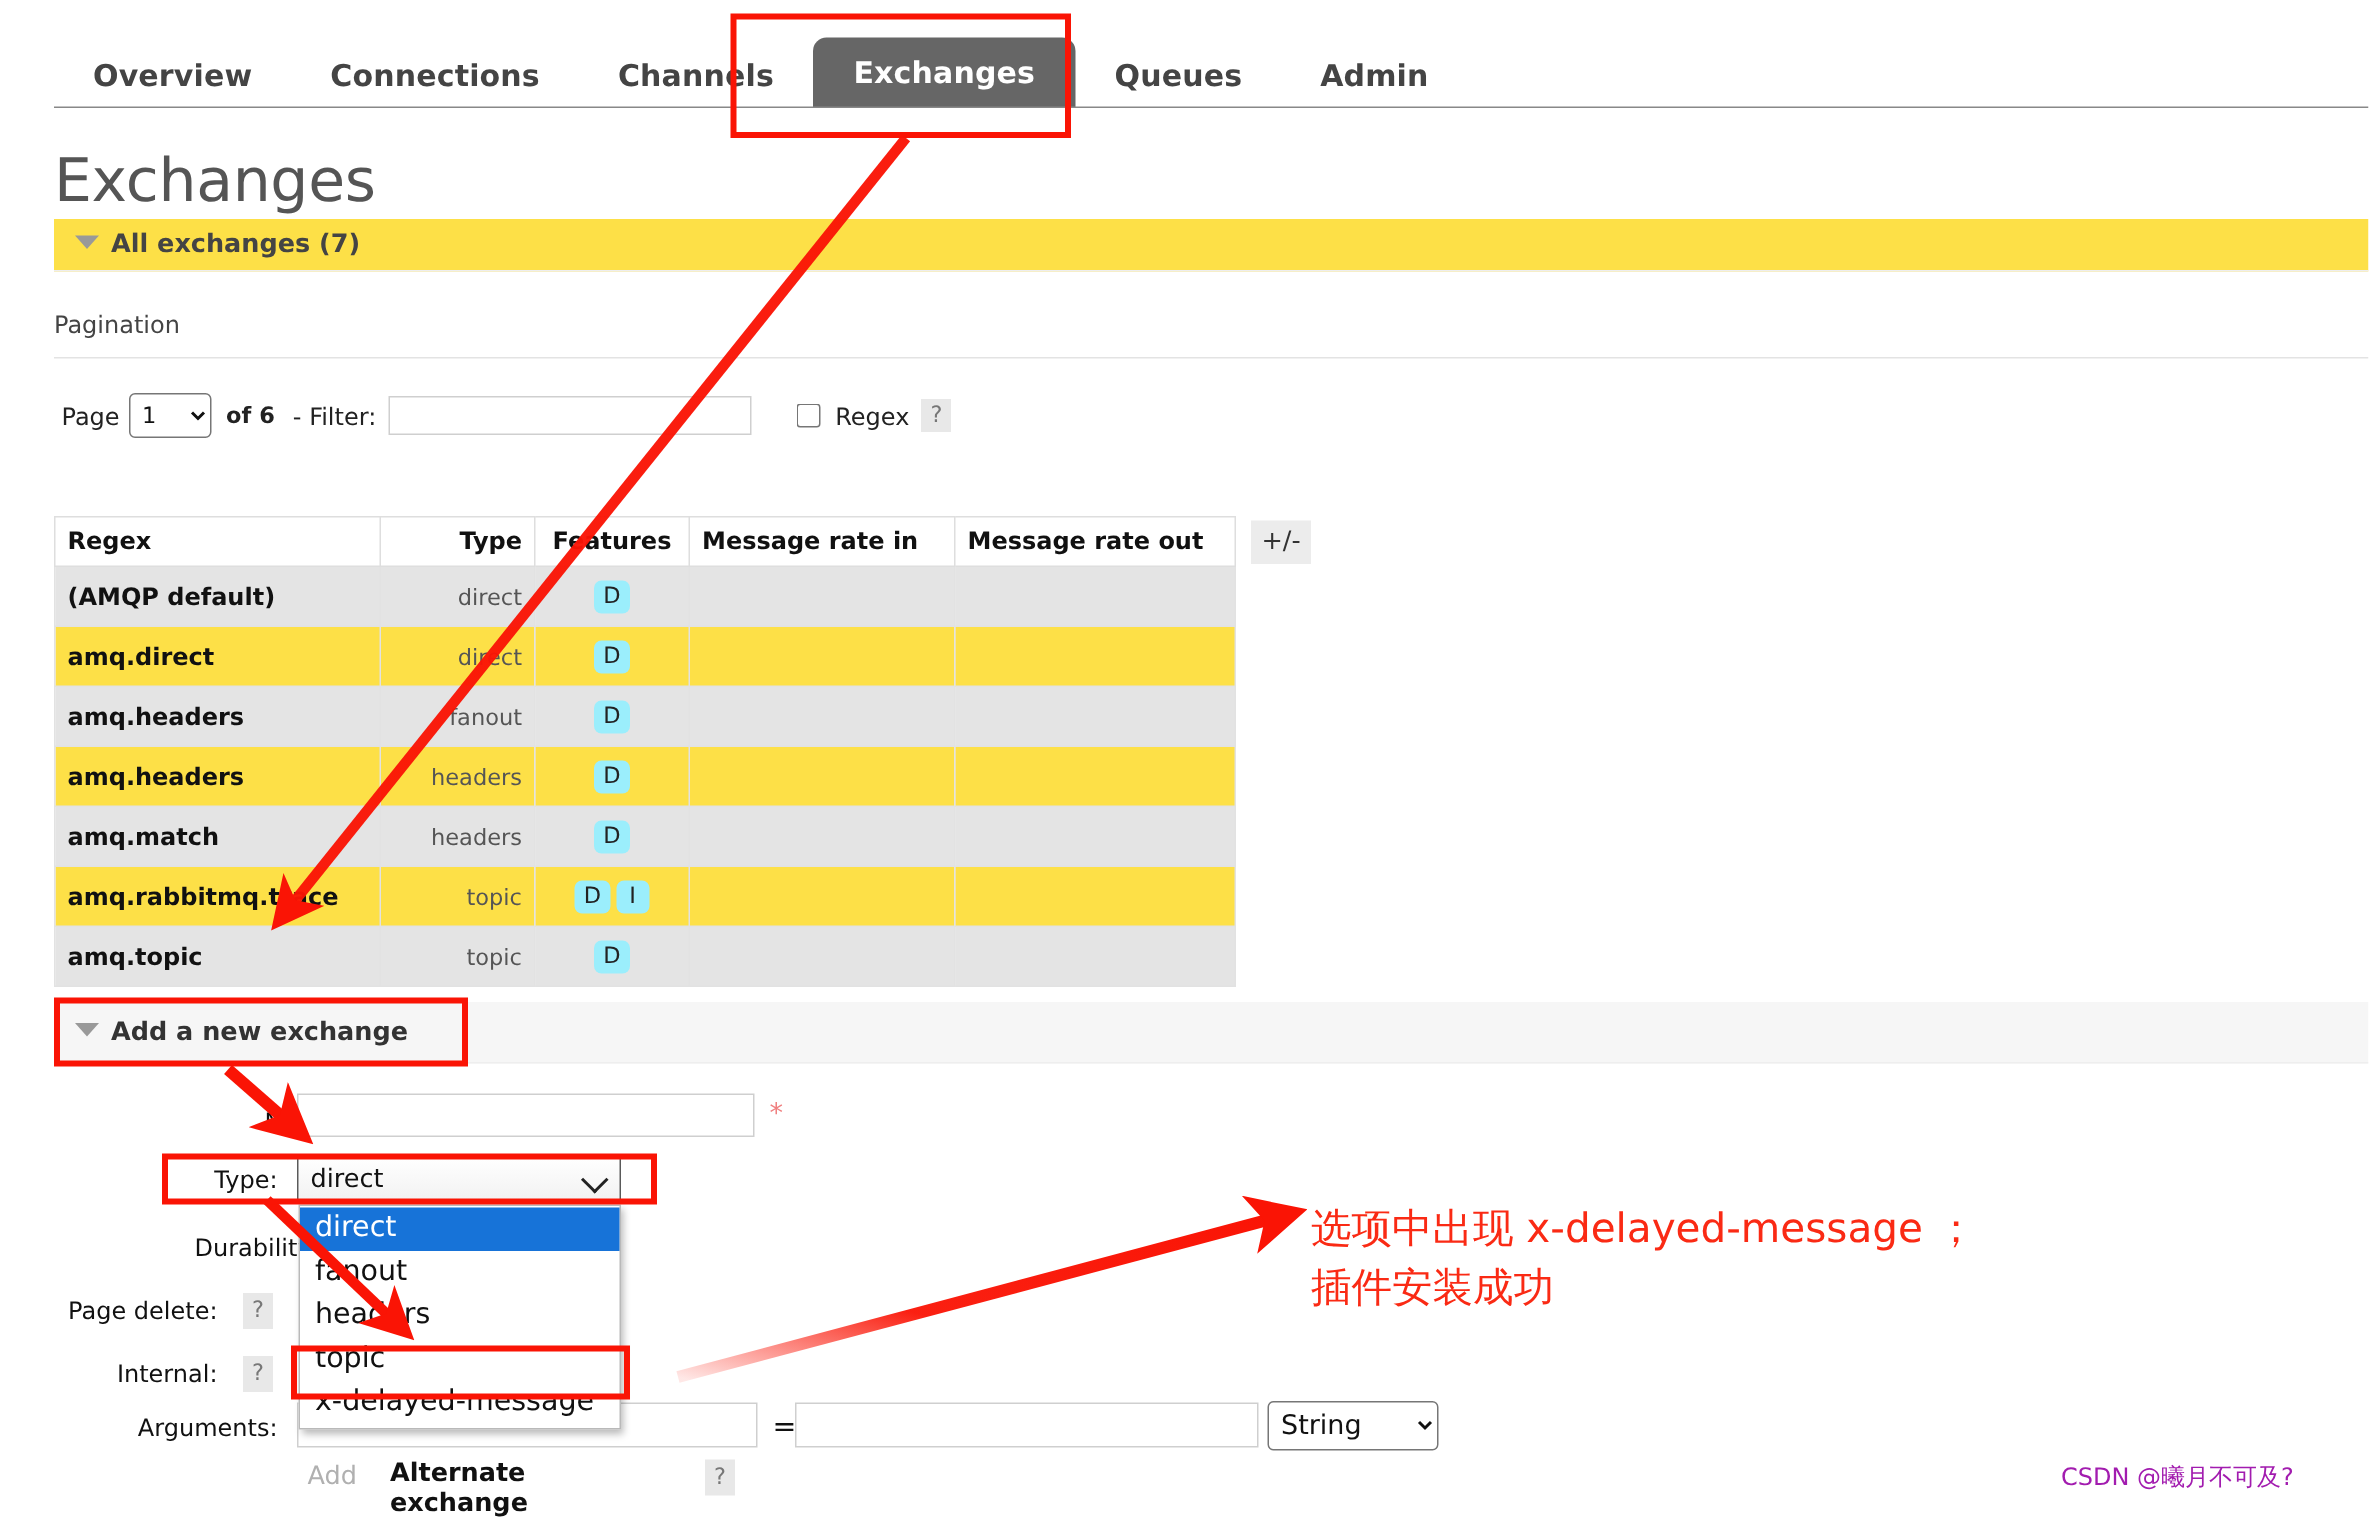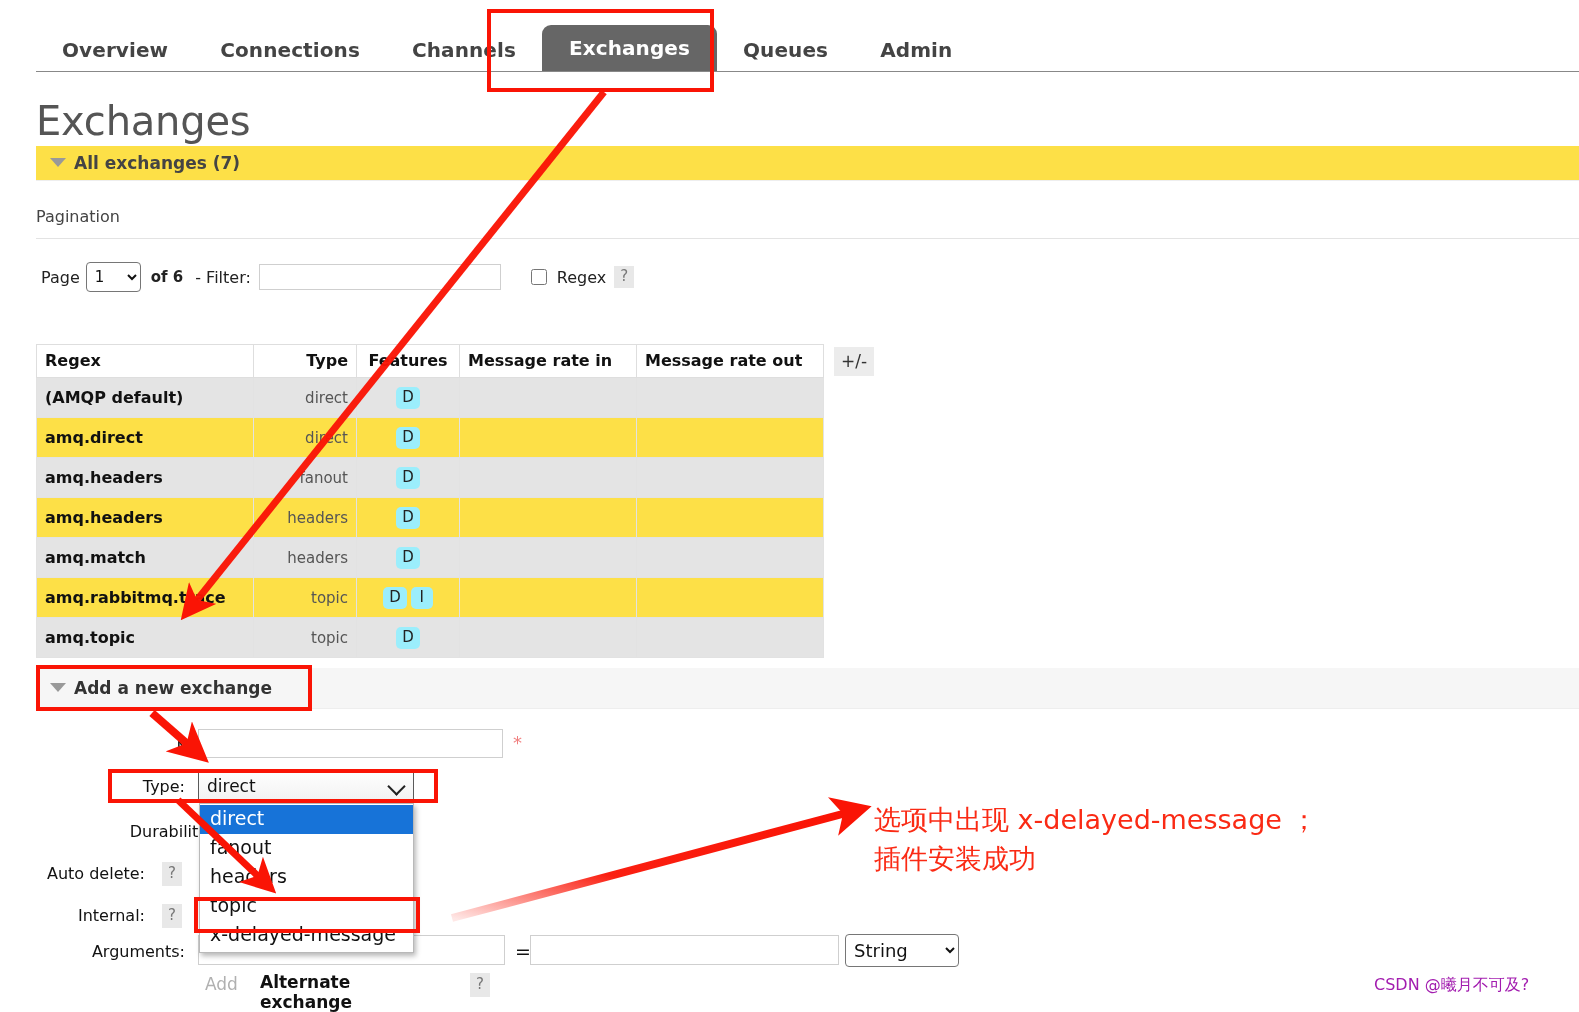--- a/index.html
+++ b/index.html
@@ -534,21 +534,21 @@
 
   <div id="type-dropdown">
     <div class="dd-option selected">direct</div>
     <div class="dd-option">fanout</div>
     <div class="dd-option">headers</div>
     <div class="dd-option">topic</div>
     <div class="dd-option">x-delayed-message</div>
   </div>
 
   <div class="form-label" id="dur-label">Durability:</div>
-  <div class="form-label" id="auto-label">Auto delete:</div>
+  <div class="form-label" id="auto-label">Page delete:</div>
   <span class="inline-q" id="auto-q">?</span>
   <div class="form-label" id="int-label">Internal:</div>
   <span class="inline-q" id="int-q">?</span>
 
   <div class="form-label" id="args-label">Arguments:</div>
   <input id="args-key-input" type="text" style="">
   <span id="args-eq">=</span>
   <input id="args-val-input" type="text" style="">
   <select id="args-type-select" class="ui-select">
     <option>String</option>

